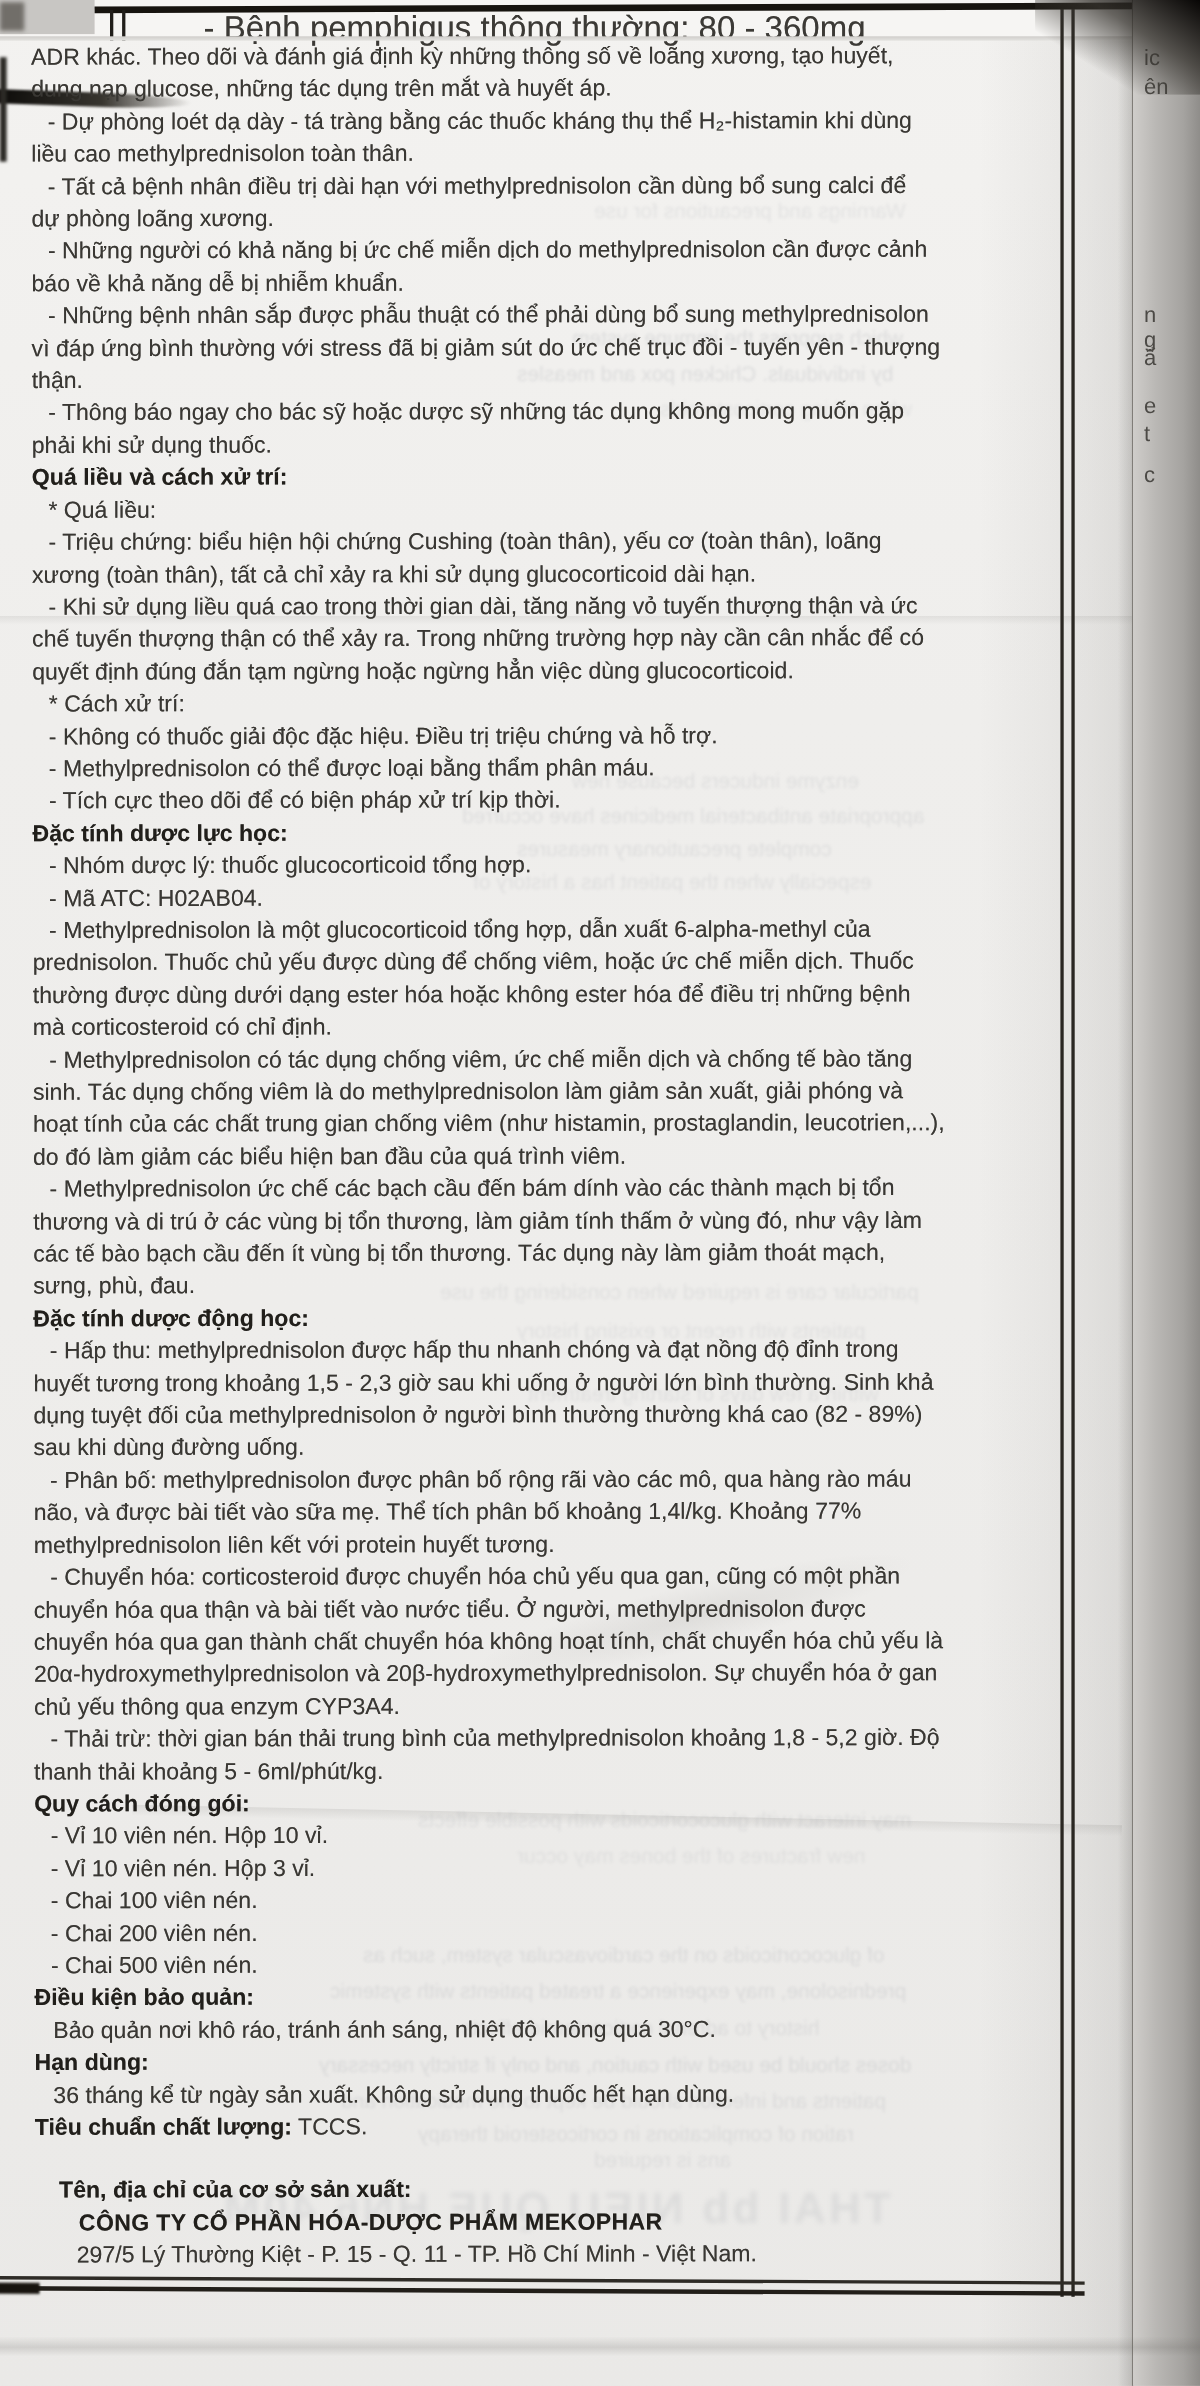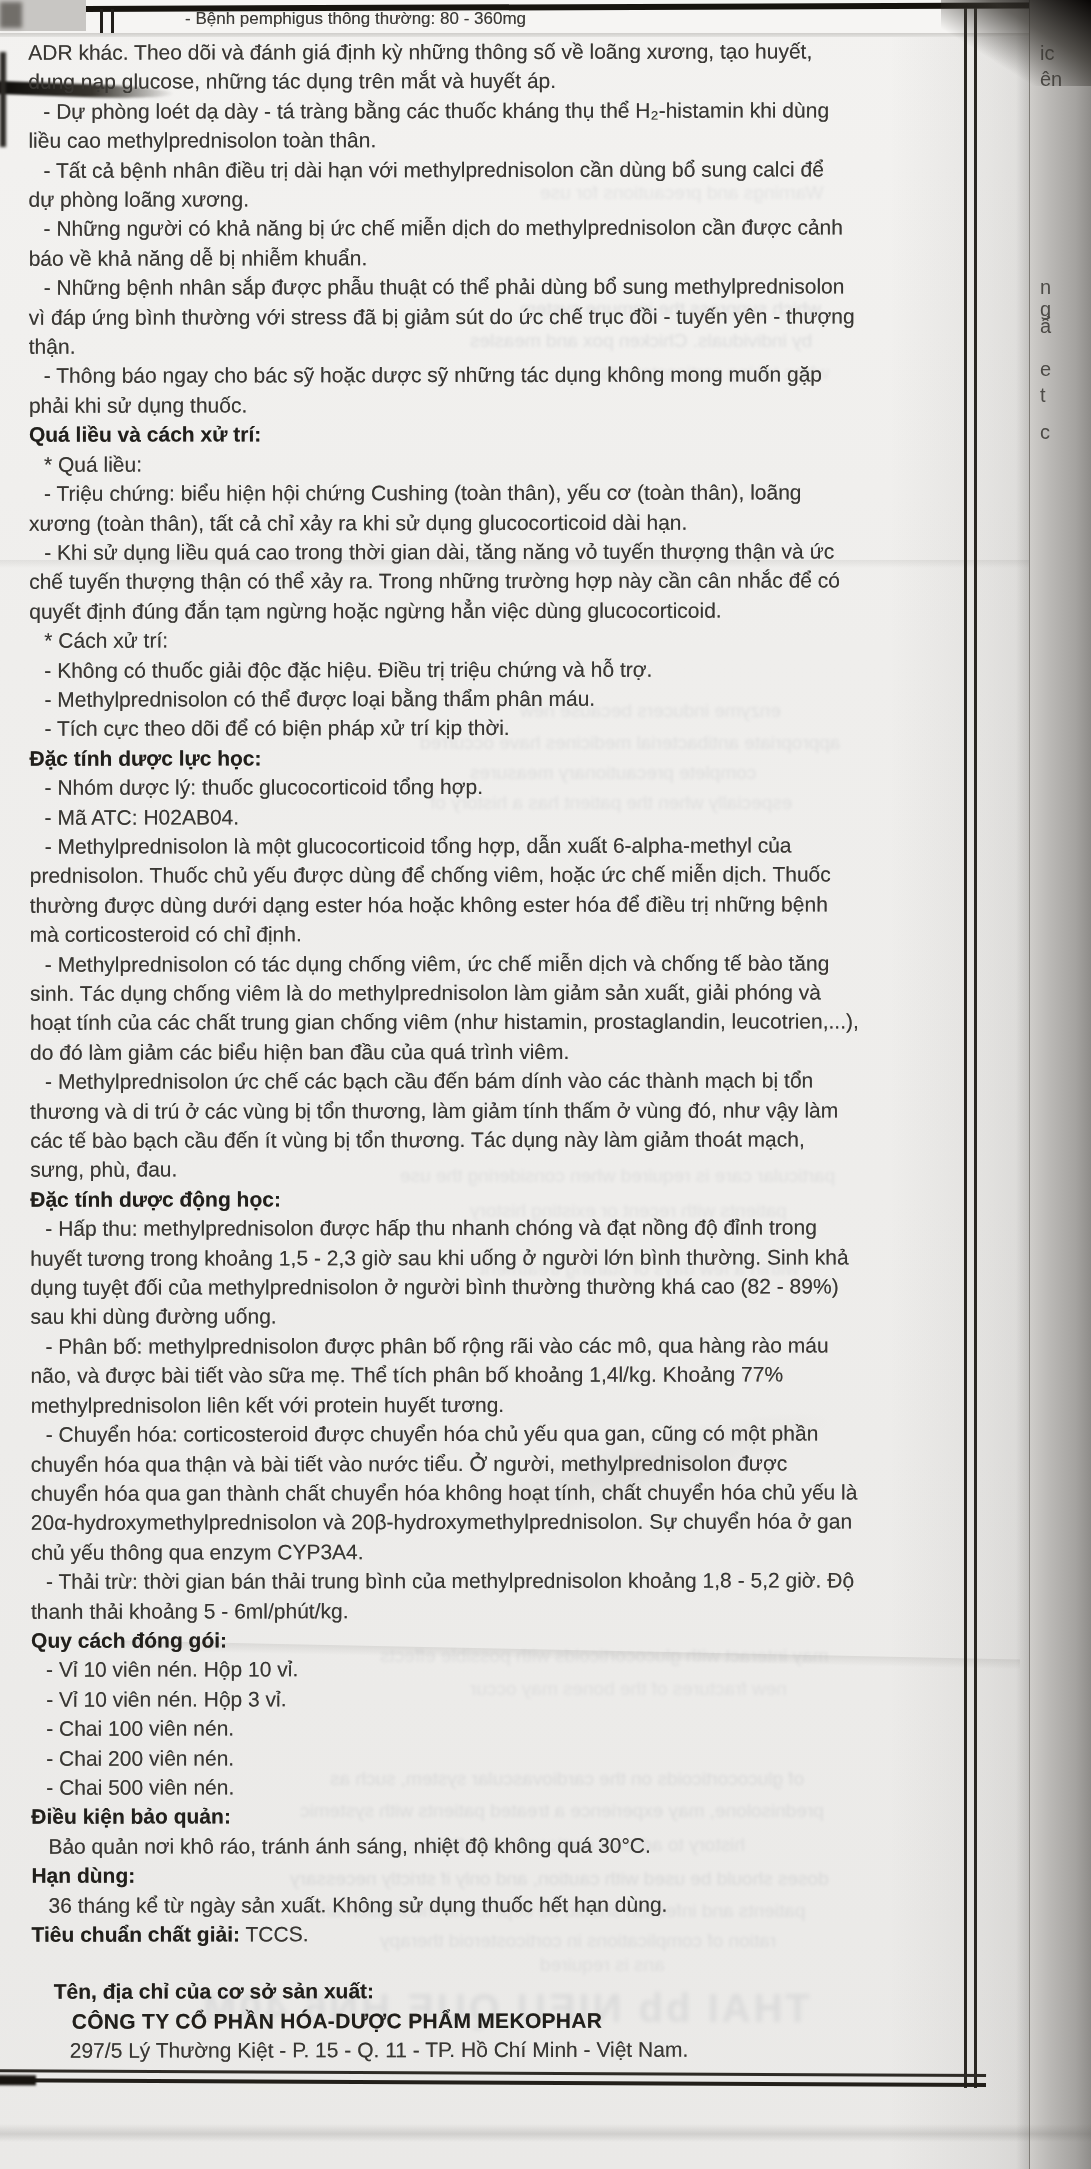--- a/index.html
+++ b/index.html
@@ -19,21 +19,21 @@
   .crease4{position:absolute;left:420px;top:1440px;width:420px;height:60px;transform:rotate(-14deg);
      background:radial-gradient(ellipse at center,rgba(95,92,88,0.10),rgba(0,0,0,0) 70%);}
   
   .prev-strip{position:absolute;top:0;left:0;width:100%;height:36px;background:#f6f5f3;}
   .tl-gray{position:absolute;top:0;left:0;width:86px;height:31px;background:#c8c6c3;}
   .tl-blob{position:absolute;top:2px;left:0;width:22px;height:26px;background:#716e69;filter:blur(2px);}
   .top-black-line{position:absolute;top:6px;left:86px;width:1010px;height:6px;background:#17140f;
      transform:rotate(-0.22deg);transform-origin:left center;}
   .strip-vline1{position:absolute;top:9px;left:100px;width:3px;height:28px;background:#211e1a;}
   .strip-vline2{position:absolute;top:9px;left:111px;width:3px;height:28px;background:#211e1a;}
-  .strip-text{position:absolute;top:9px;left:185px;font-size:17px;color:#3c3a36;white-space:nowrap;
+  .strip-text{position:absolute;top:9px;left:185px;font-size:30px;color:#3c3a36;white-space:nowrap;
      text-shadow:0 0 0.5px rgba(60,58,54,0.55);}
   .fold-edge{position:absolute;top:33px;left:0;width:100%;height:4px;
      background:linear-gradient(180deg,#cfcdca,#e4e3e0);}
   
   .wedge-left{position:absolute;top:84px;left:-6px;width:180px;height:13px;background:
      linear-gradient(90deg,#0b0a08 0%,#38352f 55%,rgba(56,53,47,0) 100%);
      transform:rotate(2deg);border-radius:0 50% 50% 0;filter:blur(1.2px);}
   .edge-left-dark{position:absolute;top:52px;left:0;width:6px;height:95px;background:#2c2a26;filter:blur(1.5px);}
   .wedge-tr{position:absolute;top:0;right:0;width:150px;height:86px;background:
      linear-gradient(212deg,#080605 0%,rgba(54,51,46,0.75) 35%,rgba(54,51,46,0) 68%);}
@@ -245,21 +245,21 @@
       <div class="p-sub2">
         <div class="line">Bảo quản nơi khô ráo, tránh ánh sáng, nhiệt độ không quá 30°C.</div>
       </div>
       <div class="p-heading">
         <div class="line">Hạn dùng:</div>
       </div>
       <div class="p-sub2">
         <div class="line">36 tháng kể từ ngày sản xuất. Không sử dụng thuốc hết hạn dùng.</div>
       </div>
       <div class="p-labelvalue">
-        <div class="line"><b>Tiêu chuẩn chất giải:</b> TCCS.</div>
+        <div class="line"><b>Tiêu chuẩn chất lượng:</b> TCCS.</div>
       </div>
       <div class="p-heading2" style="margin-top: 28px;">
         <div class="line">Tên, địa chỉ của cơ sở sản xuất:</div>
       </div>
       <div class="p-company">
         <div class="line">CÔNG TY CỔ PHẦN HÓA-DƯỢC PHẨM MEKOPHAR</div>
       </div>
       <div class="p-address">
         <div class="line">297/5 Lý Thường Kiệt - P. 15 - Q. 11 - TP. Hồ Chí Minh - Việt Nam.</div>
       </div>

